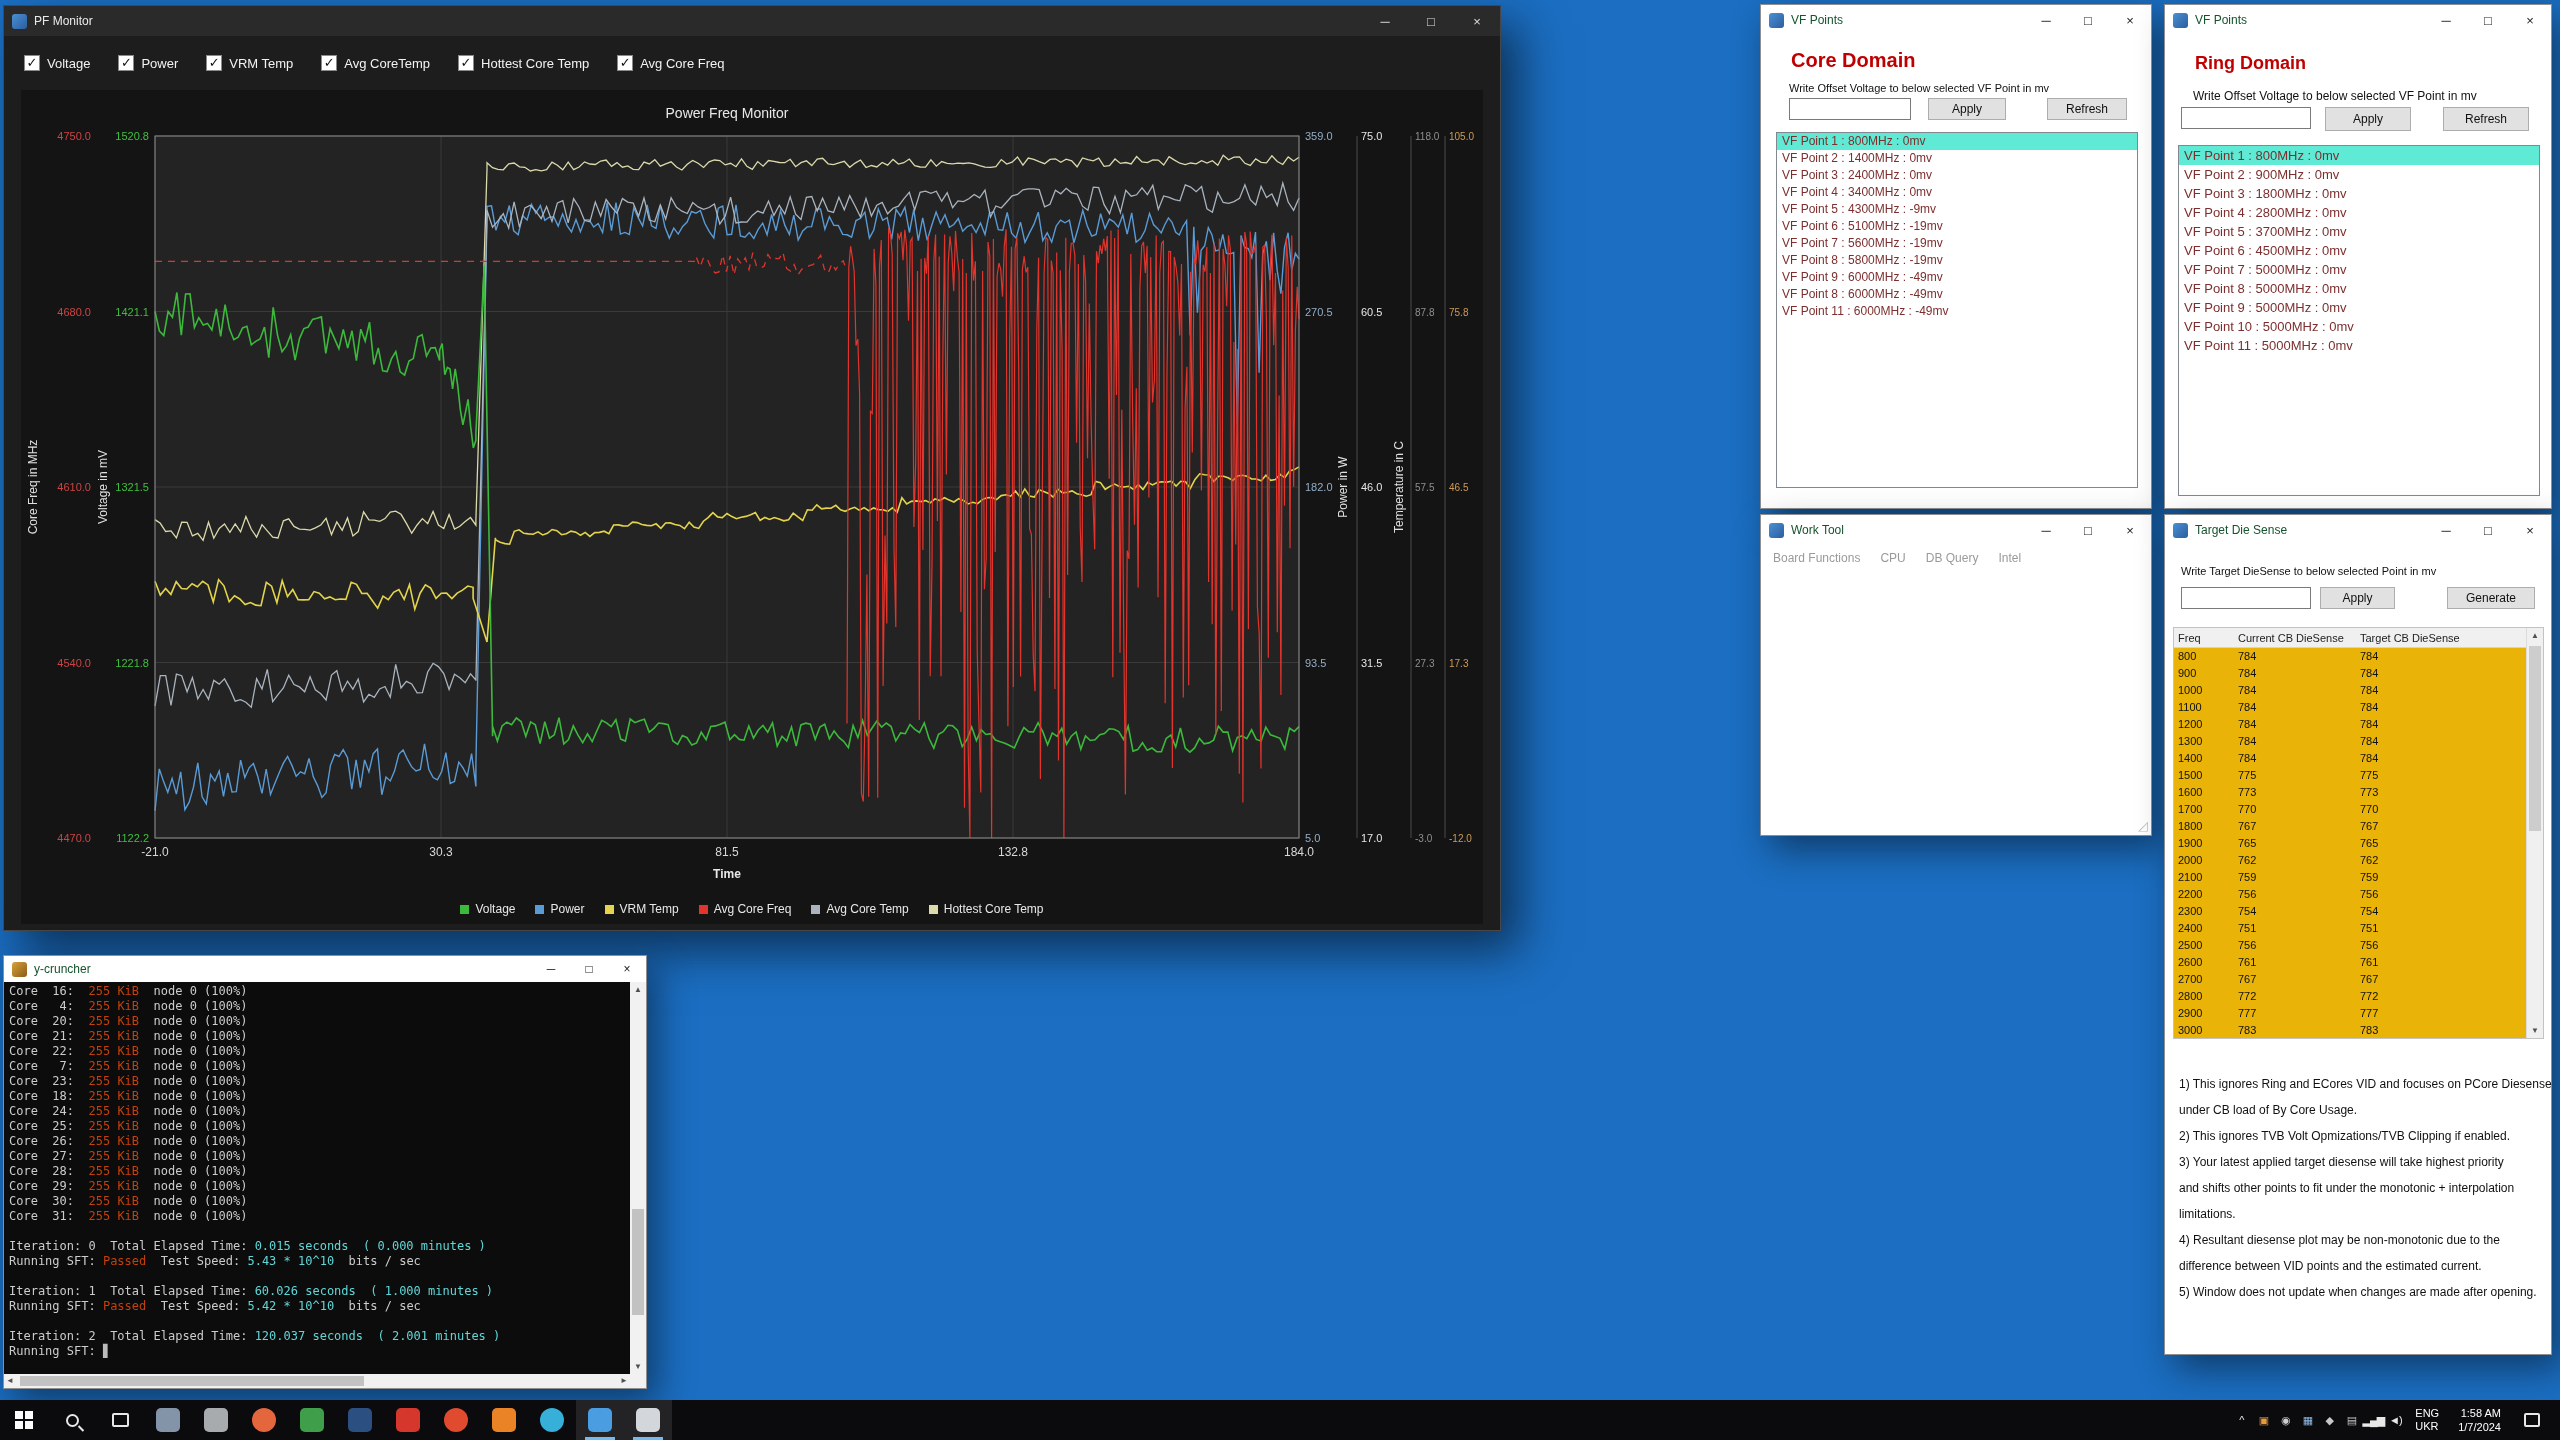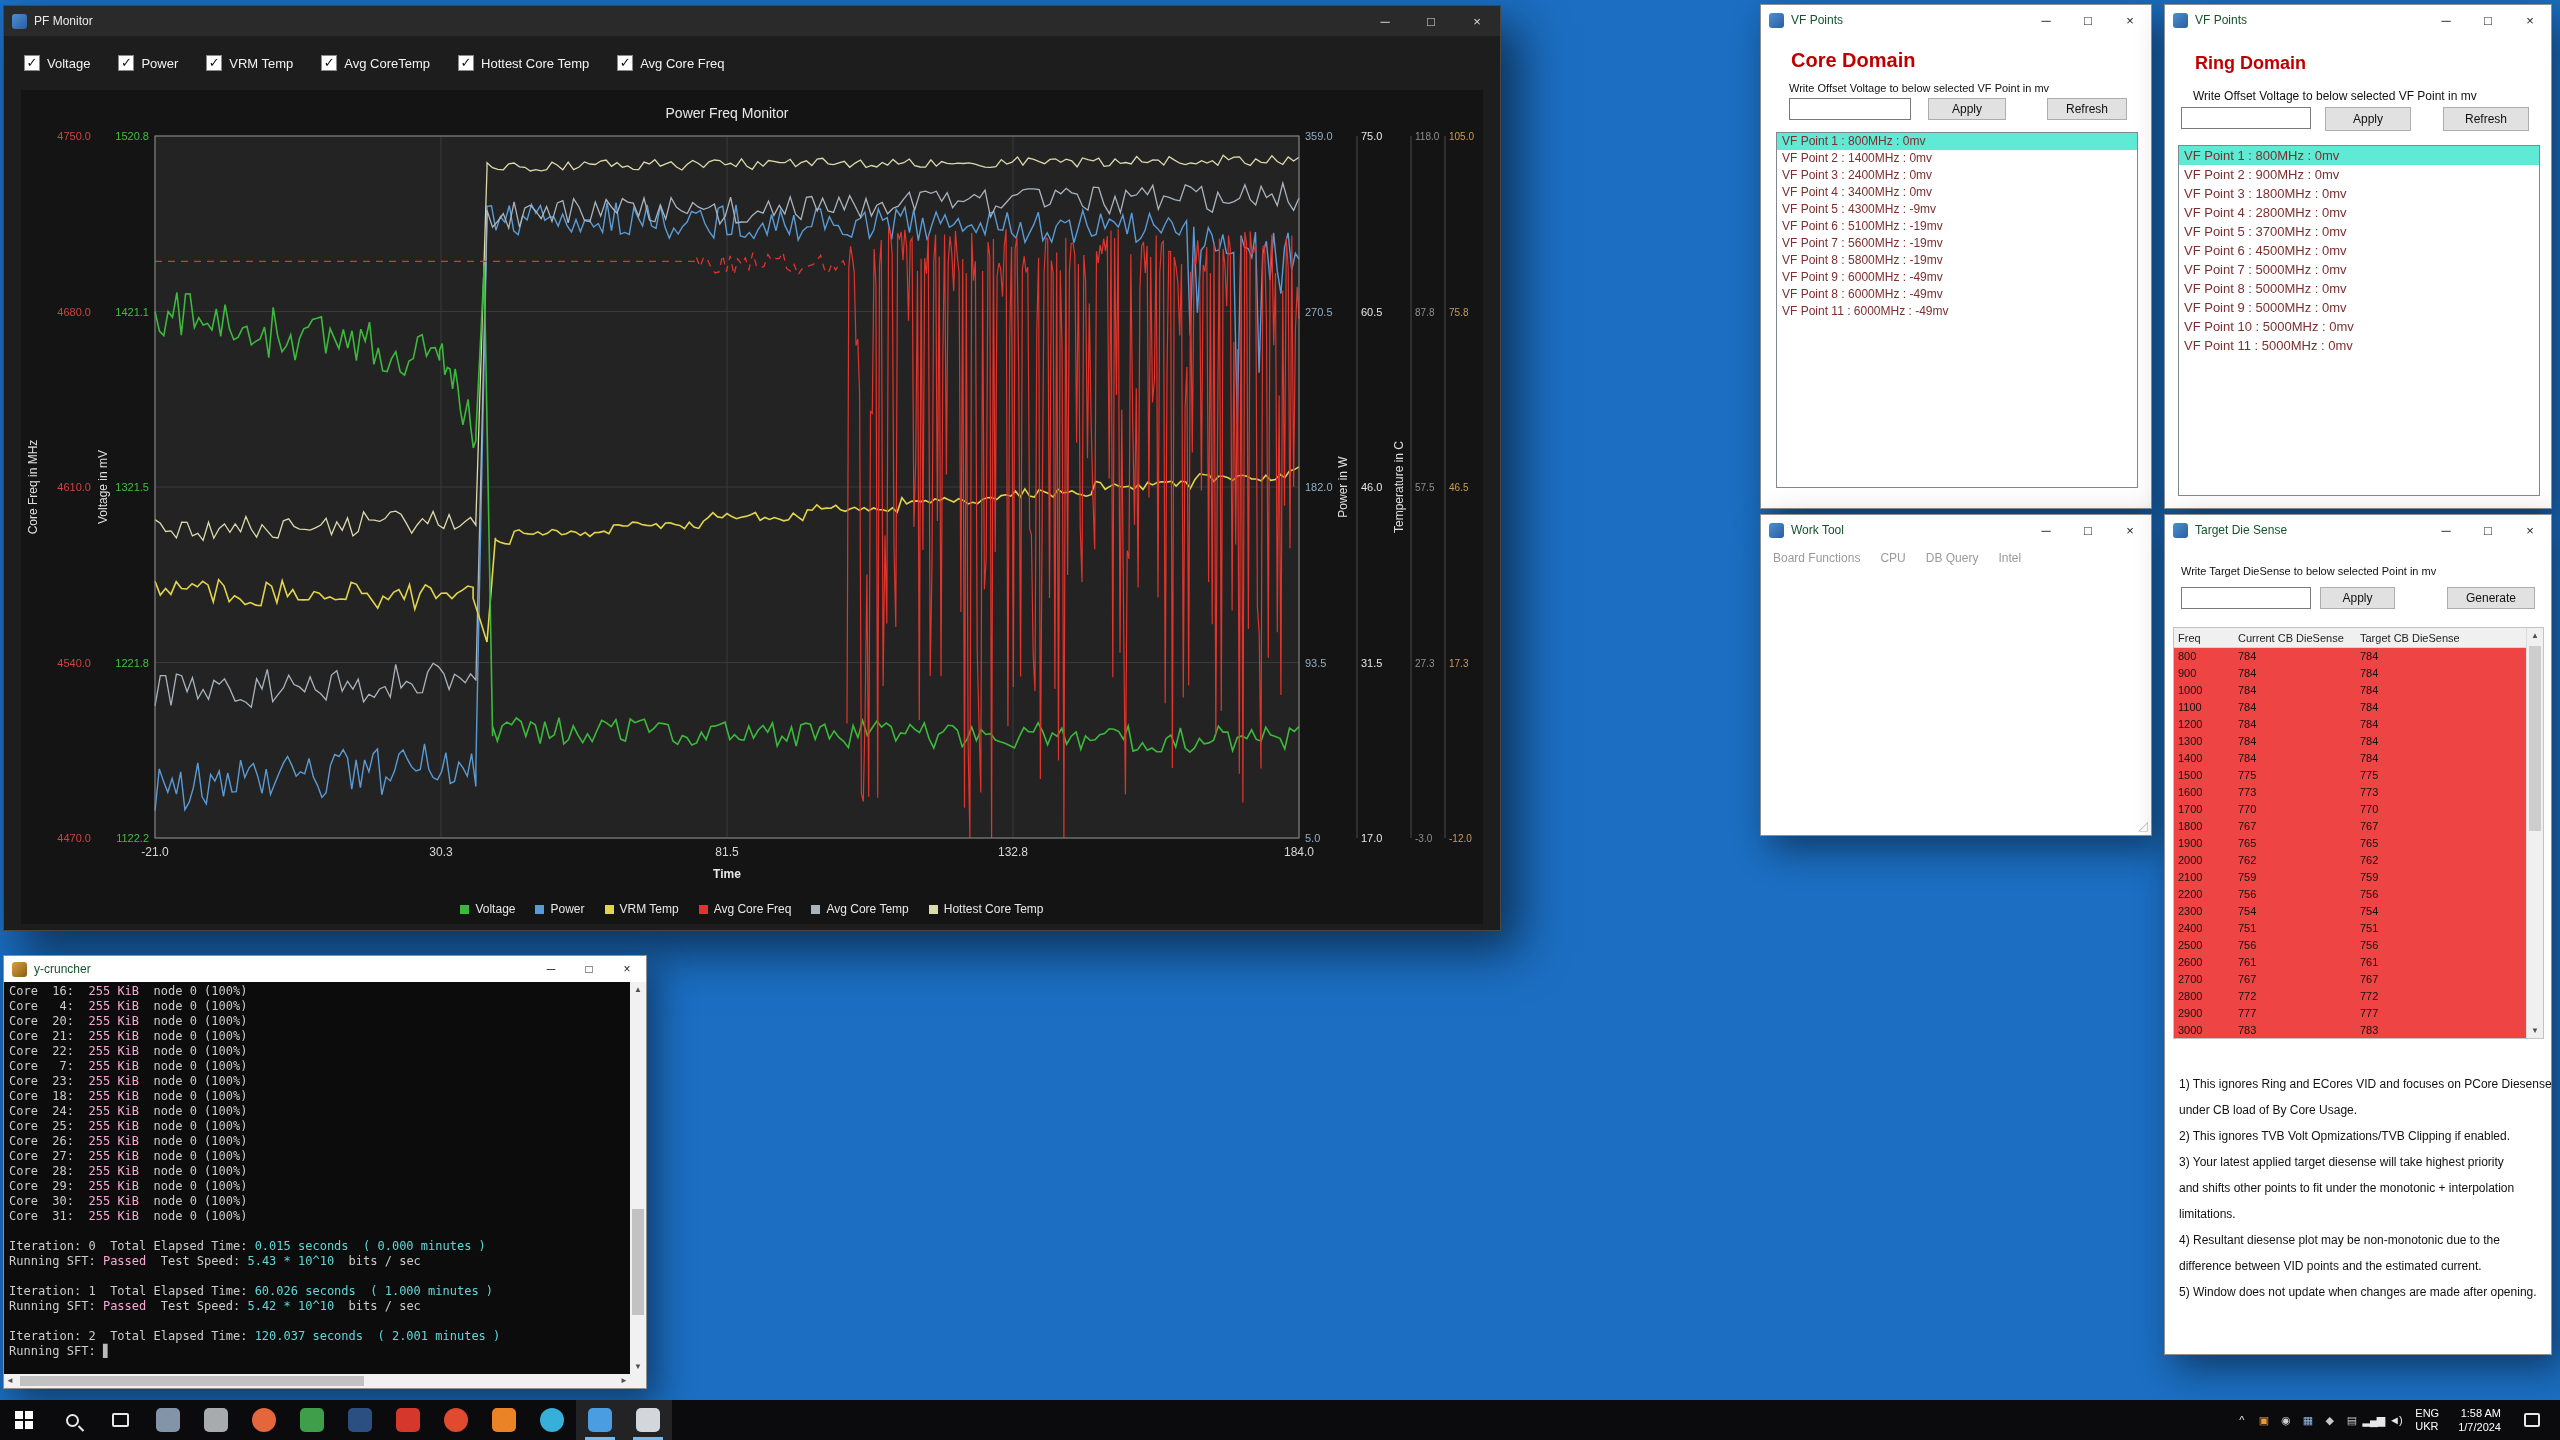--- a/index.html
+++ b/index.html
@@ -57,40 +57,40 @@
   .wt-menu{position:absolute;top:30px;left:0;right:0;height:26px;background:#fff;display:flex;gap:20px;align-items:center;padding-left:12px}
   .menu-item{font-size:12px;color:#9a9a9a;white-space:nowrap}
   .grip{position:absolute;right:3px;bottom:2px;font-size:13px;color:#bdbdbd}
 
   
   #target-window{left:2164px;top:514px;width:388px;height:841px}
   .tds-instruction{position:absolute;left:16px;top:50px;font-size:11px;color:#111;white-space:nowrap}
   .tds-input{left:16px;top:72px;width:130px}
   .tds-apply{left:155px;top:72px;width:75px}
   .tds-generate{left:282px;top:72px;width:88px}
-  .tds-table{position:absolute;left:8px;top:112px;width:371px;height:412px;border:1px solid #c3c3c3;background:#ef4444}
+  .tds-table{position:absolute;left:8px;top:112px;width:371px;height:412px;border:1px solid #c3c3c3;background:#eab308}
   .tds-header{height:20px;background:#f0f0f0;border-bottom:1px solid #d5d5d5;display:grid;grid-template-columns:60px 122px 168px;align-items:center;padding-left:4px;width:353px}
   .tds-h{font-size:11px;color:#222;white-space:nowrap}
   .tds-rows{position:absolute;top:20px;left:0;width:353px;bottom:0;overflow:hidden}
   .tds-row{display:grid;grid-template-columns:60px 122px 168px;height:17px;line-height:17px;font-size:11px;color:#111;padding-left:4px}
   .tds-scroll{position:absolute;top:0;right:0;width:17px;height:100%;background:#f0f0f0;border-left:1px solid #dcdcdc}
   .sb-arrow{position:absolute;left:0;width:100%;text-align:center;font-size:8px;color:#505050;height:15px;line-height:15px}
   .sb-up{top:0}.sb-down{bottom:0}
   .tds-thumb{position:absolute;left:2px;right:2px;top:18px;height:185px;background:#cdcdcd}
   .tds-notes{position:absolute;left:14px;top:556px;right:8px}
   .note-line{font-size:12px;color:#111;line-height:26px;white-space:nowrap}
 
   
   #yc-window{left:3px;top:955px;width:644px;height:434px}
   #yc-window .titlebar{height:26px}
   #yc-window .wb{width:38px;font-size:12px}
   .yc-body{position:absolute;top:26px;left:0;right:0;bottom:0;background:#0c0c0c}
   .con-text{position:absolute;left:5px;top:2px;right:17px;bottom:15px;overflow:hidden;font-family:"DejaVu Sans Mono",monospace;font-size:12px;line-height:15px;white-space:pre}
   .con-line{height:15px;white-space:pre}
-  .con-w{color:#cccccc}.con-g{color:#f9a8d4}.con-c{color:#61d6d6}.con-cur{color:#bbbbbb}
+  .con-w{color:#cccccc}.con-g{color:#c2410c}.con-c{color:#61d6d6}.con-cur{color:#bbbbbb}
   .yc-vscroll{position:absolute;top:0;right:0;width:16px;bottom:14px;background:#f1f1f1}
   .yc-vthumb{position:absolute;left:2px;right:2px;top:58%;height:27%;background:#c2c2c2}
   .yc-hscroll{position:absolute;left:0;right:16px;bottom:0;height:14px;background:#f1f1f1}
   .yc-hthumb{position:absolute;top:2px;bottom:2px;left:16px;width:55%;background:#c2c2c2}
   .sb-left{position:absolute;left:2px;top:0;height:14px;line-height:14px;font-size:8px;color:#505050}
   .sb-right{position:absolute;right:2px;top:0;height:14px;line-height:14px;font-size:8px;color:#505050}
   .yc-corner{position:absolute;right:0;bottom:0;width:16px;height:14px;background:#f1f1f1}
 
   
   .taskbar{position:absolute;left:0;right:0;bottom:0;height:40px;background:#0b0b0e;display:flex;align-items:stretch;z-index:60}

